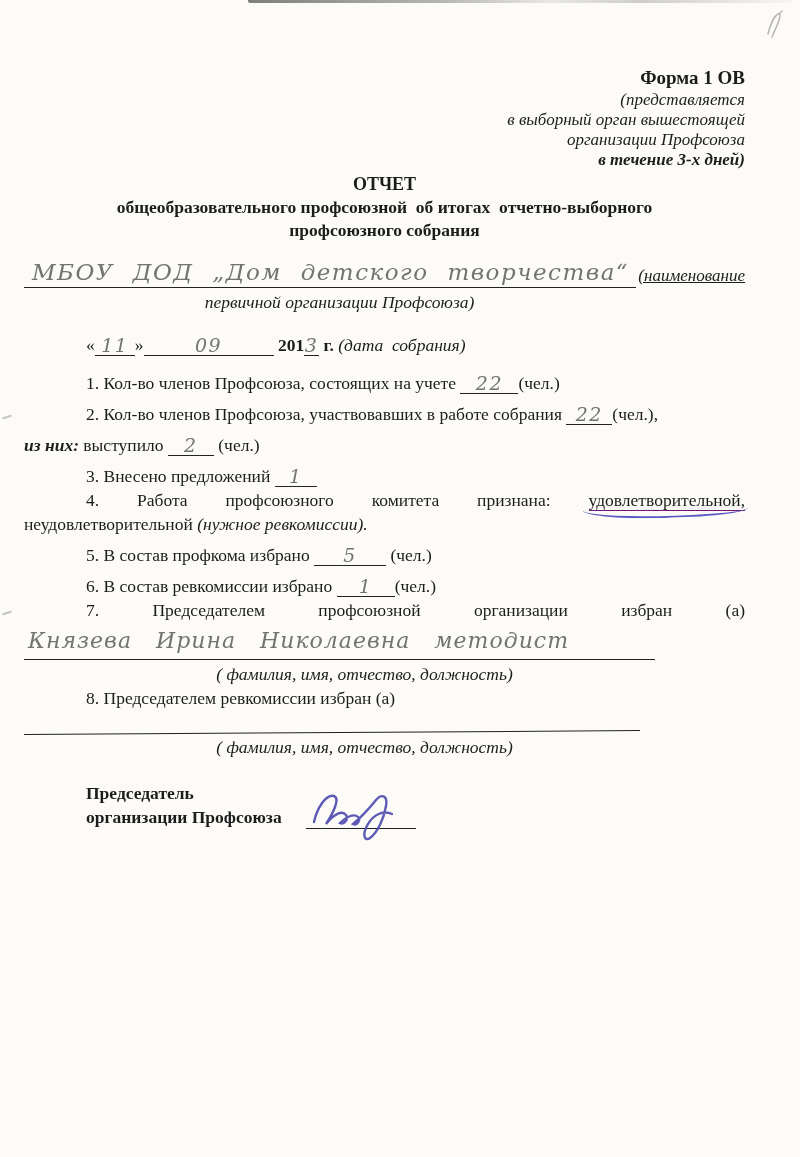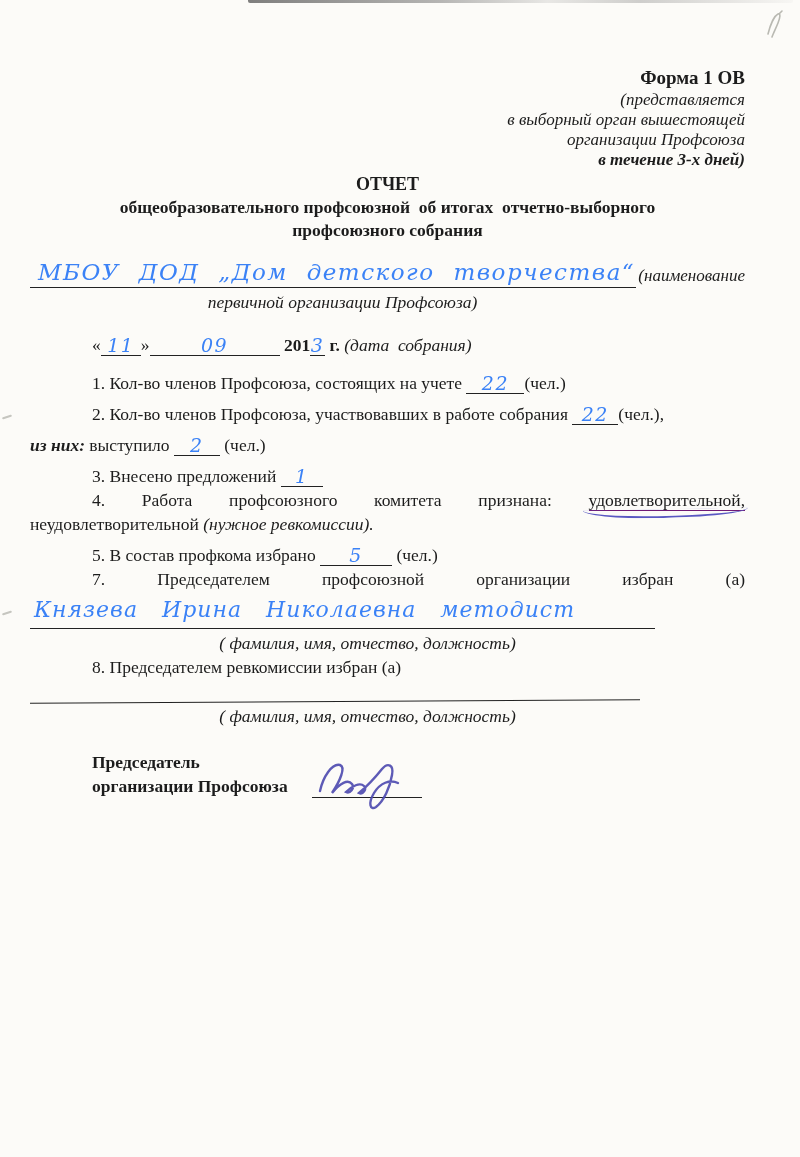--- a/index.html
+++ b/index.html
@@ -7,21 +7,21 @@
   body { width: 800px; }
   .doc {
     position: relative;
     width: 800px;
     height: 1157px;
     background: #fcfbf8;
     font-family: "Liberation Serif", "DejaVu Serif", serif;
     color: #1c1c1c;
     font-size: 17.5px;
     line-height: 24px;
-    padding: 66px 55px 0 30px;
+    padding: 66px 55px 0 24px;
     overflow: hidden;
   }
   .bold { font-weight: bold; }
   .italic { font-style: italic; }
   .keep-sp { white-space: pre-wrap; }
 
   
   .top-smudge {
     position: absolute; top: 0; left: 248px; width: 545px; height: 3px;
     background: linear-gradient(90deg, rgba(60,60,60,.65), rgba(95,95,95,.45) 35%,
@@ -41,32 +41,32 @@
 
   
   .title-block { text-align: center; font-weight: bold; margin-top: 3px; }
   .title-block div { line-height: 23px; }
   .title-main { font-size: 18px; }
 
   
   .hw {
     font-family: "DejaVu Serif", serif;
     font-style: italic;
-    color: #3b82f6;
+    color: #737373;
     letter-spacing: 1.5px;
   }
 
   
   .org-line { display: flex; align-items: flex-end; margin-top: 8px; height: 38px; }
   .org-underline {
     flex: 1 1 auto; border-bottom: 1.6px solid #222;
     padding-left: 8px; white-space: nowrap;
   }
   .org-hw { font-size: 23px; word-spacing: 10px; line-height: 30px; }
-  .caption-inline { flex: 0 0 auto; font-size: 17px; padding-left: 2px; }
+  .caption-inline { flex: 0 0 auto; font-size: 17px; padding-left: 2px; text-decoration: underline; }
   .org-caption { text-align: center; padding-right: 90px; line-height: 24px; margin-top: 2px; }
 
   
   .date-line { margin-top: 12px; padding-left: 62px; height: 28px; }
   .blank {
     display: inline-block; border-bottom: 1.6px solid #222;
     text-align: center; line-height: 20px; vertical-align: baseline; margin-top: 8px;
   }
   .blank .hw { font-size: 19px; position: relative; top: 1px; }
   .w-day { width: 40px; }
@@ -173,20 +173,23 @@
       <span class="u-word"><span>удовлетворительной,</span><span class="pen-arc"></span></span>
     </div>
     <div class="para flush">
       <span>неудовлетворительной </span><span class="italic">(нужное ревкомиссии).</span>
     </div>
 
     <div class="para">
       <span>5. В состав профкома избрано </span><span class="blank w-70"><span class="hw">5</span></span><span> (чел.)</span>
     </div>
 
+    <div class="para">
+      <span>6. В состав ревкомиссии избрано </span><span class="blank w-55"><span class="hw">1</span></span><span>(чел.)</span>
+    </div>
 
     <div class="para justify">
       <span>7. Председателем профсоюзной организации избран (а)</span>
     </div>
     <div class="name-line">
       <span class="hw name-hw">Князева Ирина Николаевна методист</span>
     </div>
     <div class="fio-caption italic">( фамилия, имя, отчество, должность)</div>
 
     <div class="para">

